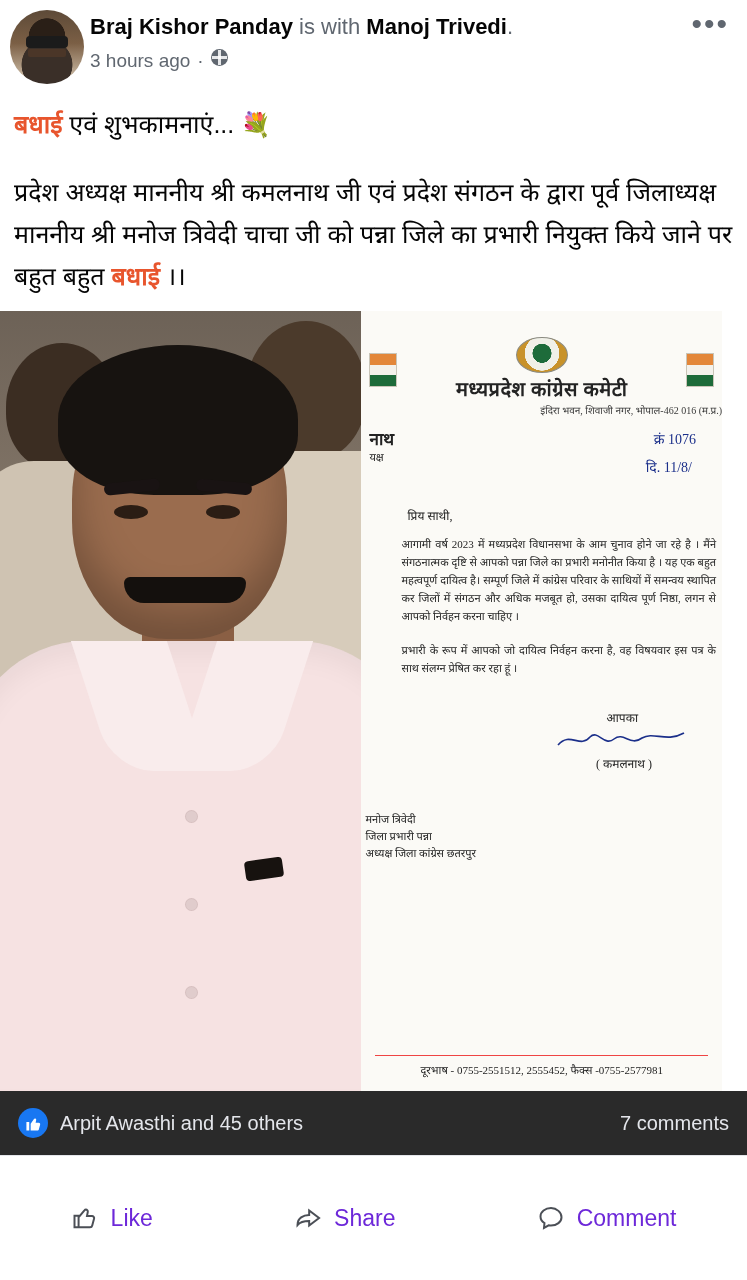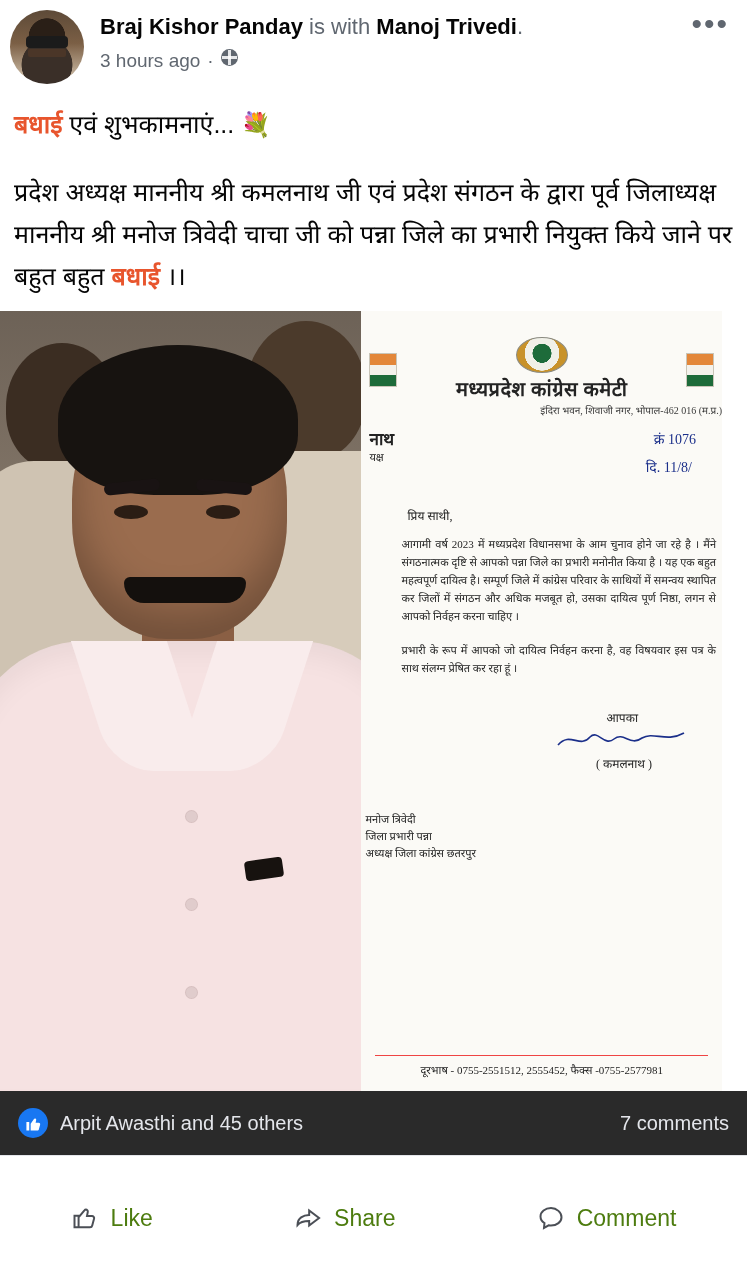--- a/index.html
+++ b/index.html
@@ -41,21 +41,21 @@
   .avatar::after {
     content: "";
     position: absolute;
     left: 16px; top: 26px;
     width: 42px; height: 12px;
     background: #1b1b1b;
     border-radius: 4px;
     box-shadow: 0 11px 0 -2px rgba(90,60,40,.55);
   }
   .header-text {
-    margin-left: 16px;
+    margin-left: 6px;
     padding-top: 2px;
     flex: 1 1 auto;
     min-width: 0;
   }
   .name-line {
     font-size: 22px;
     line-height: 30px;
     color: #606770;
     font-weight: 400;
     max-width: 470px;
@@ -370,21 +370,21 @@
     display: flex;
     align-items: center;
     justify-content: space-around;
     border-top: 1px solid #e4e6eb;
     background: #fff;
   }
   .action {
     display: flex;
     align-items: center;
     gap: 12px;
-    color: #4d7c0f;
+    color: #6d28d9;
     font-size: 23px;
     cursor: pointer;
     padding: 6px 10px;
   }
   .action svg { width: 28px; height: 28px; stroke: #4b4f56; fill: none; stroke-width: 1.7; }
 </style>
 </head>
 <body>
 
 <div class="post">

